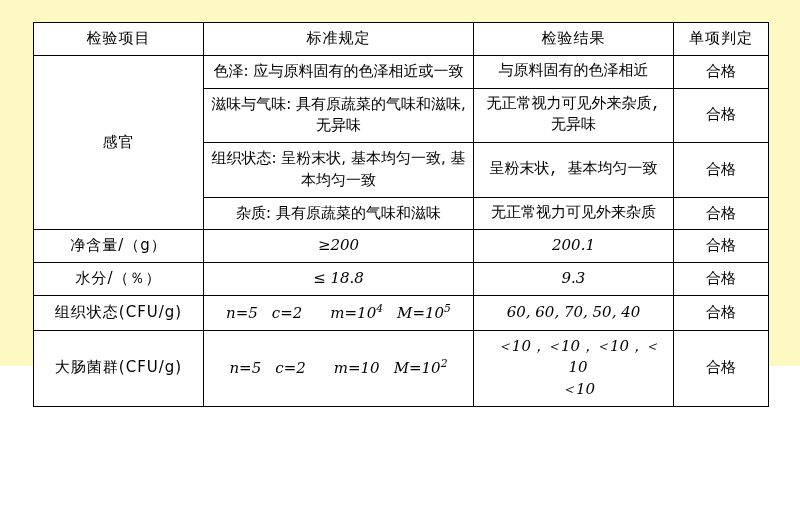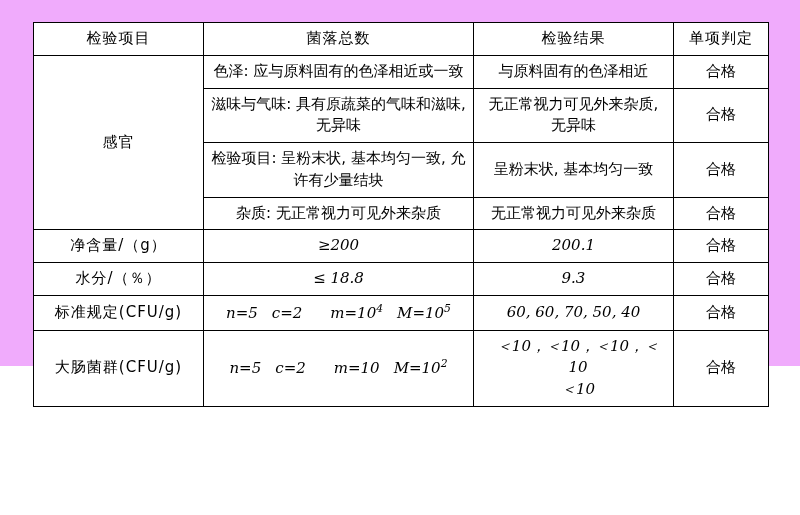--- a/index.html
+++ b/index.html
@@ -11,21 +11,21 @@
     width: 800px;
     height: 515px;
     font-family: "DejaVu Sans", "Liberation Sans", sans-serif;
     color: #000000;
     overflow: hidden;
   }
   .page {
     position: relative;
     width: 800px;
     height: 366px;
-    background: #f0abfc;
+    background: #fef9c3;
   }
   .table-wrap {
     position: absolute;
     left: 33px;
     top: 22px;
     width: 735px;
   }
   table.report {
     border-collapse: collapse;
     width: 735px;
@@ -60,20 +60,21 @@
     font-size: 14.5px;
     padding-left: 9px;
     padding-right: 9px;
   }
   td.std-center {
     text-align: center;
     font-size: 15px;
   }
   td.res-cell {
     font-size: 14.5px;
+    font-family: Liberation Mono, monospace;
   }
   td.judge-cell {
     font-size: 15px;
     margin-top: 11px;
   }
   td.num-cell {
     font-family: "DejaVu Serif", "Liberation Serif", serif;
     font-size: 15px;
     font-style: italic;
   }
@@ -101,66 +102,66 @@
     <table class="report">
       <colgroup>
         <col class="col-item">
         <col class="col-std">
         <col class="col-res">
         <col class="col-judge">
       </colgroup>
       <tbody>
         <tr>
           <td class="head">检验项目</td>
-          <td class="head">菌落总数</td>
+          <td class="head">标准规定</td>
           <td class="head">检验结果</td>
           <td class="head">单项判定</td>
         </tr>
 
         <tr>
           <td class="item-label" rowspan="4">感官</td>
           <td class="std-cell">色泽: 应与原料固有的色泽相近或一致</td>
           <td class="res-cell">与原料固有的色泽相近</td>
           <td class="judge-cell">合格</td>
         </tr>
 
         <tr>
           <td class="std-cell">滋味与气味: 具有原蔬菜的气味和滋味, 无异味</td>
           <td class="res-cell">无正常视力可见外来杂质, 无异味</td>
           <td class="judge-cell">合格</td>
         </tr>
 
         <tr>
-          <td class="std-cell">检验项目: 呈粉末状, 基本均匀一致, 允许有少量结块</td>
+          <td class="std-cell">组织状态: 呈粉末状, 基本均匀一致, 基本均匀一致</td>
           <td class="res-cell">呈粉末状, 基本均匀一致</td>
           <td class="judge-cell">合格</td>
         </tr>
 
         <tr>
-          <td class="std-cell">杂质: 无正常视力可见外来杂质</td>
+          <td class="std-cell">杂质: 具有原蔬菜的气味和滋味</td>
           <td class="res-cell">无正常视力可见外来杂质</td>
           <td class="judge-cell">合格</td>
         </tr>
 
         <tr>
           <td class="item-label">净含量/（g）</td>
           <td class="std-center num-cell">≥200</td>
           <td class="res-cell num-cell">200.1</td>
           <td class="judge-cell">合格</td>
         </tr>
 
         <tr>
           <td class="item-label">水分/（％）</td>
           <td class="std-center num-cell">≤ 18.8</td>
           <td class="res-cell num-cell">9.3</td>
           <td class="judge-cell">合格</td>
         </tr>
 
         <tr>
-          <td class="item-label">标准规定(CFU/g)</td>
+          <td class="item-label">组织状态(CFU/g)</td>
           <td class="std-cell num-cell std-left-pad">
             <span>n=5</span><span class="mono-gap"></span><span>c=2</span><span class="mono-gap"></span><span class="mono-gap"></span><span>m=10</span><span class="sup">4</span><span class="mono-gap"></span><span>M=10</span><span class="sup">5</span>
           </td>
           <td class="res-cell num-cell">60, 60, 70, 50, 40</td>
           <td class="judge-cell">合格</td>
         </tr>
 
         <tr>
           <td class="item-label">大肠菌群(CFU/g)</td>
           <td class="std-cell num-cell std-left-pad">

